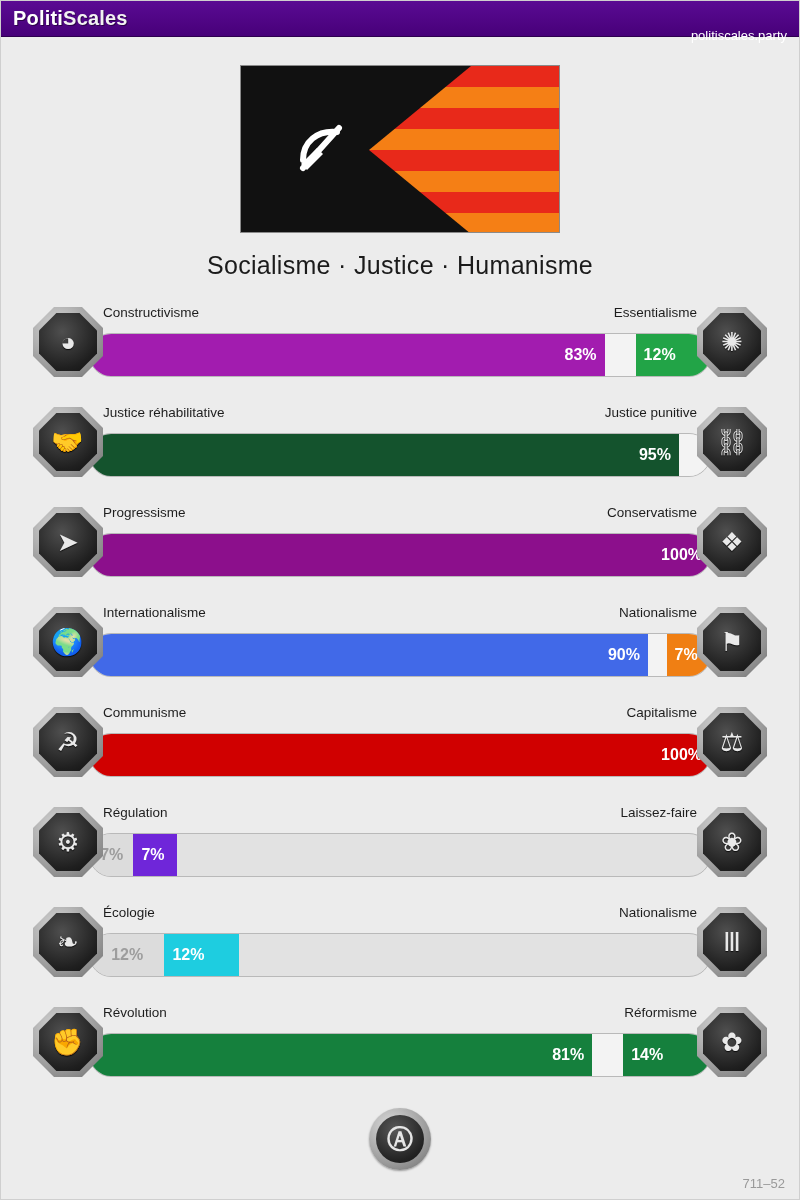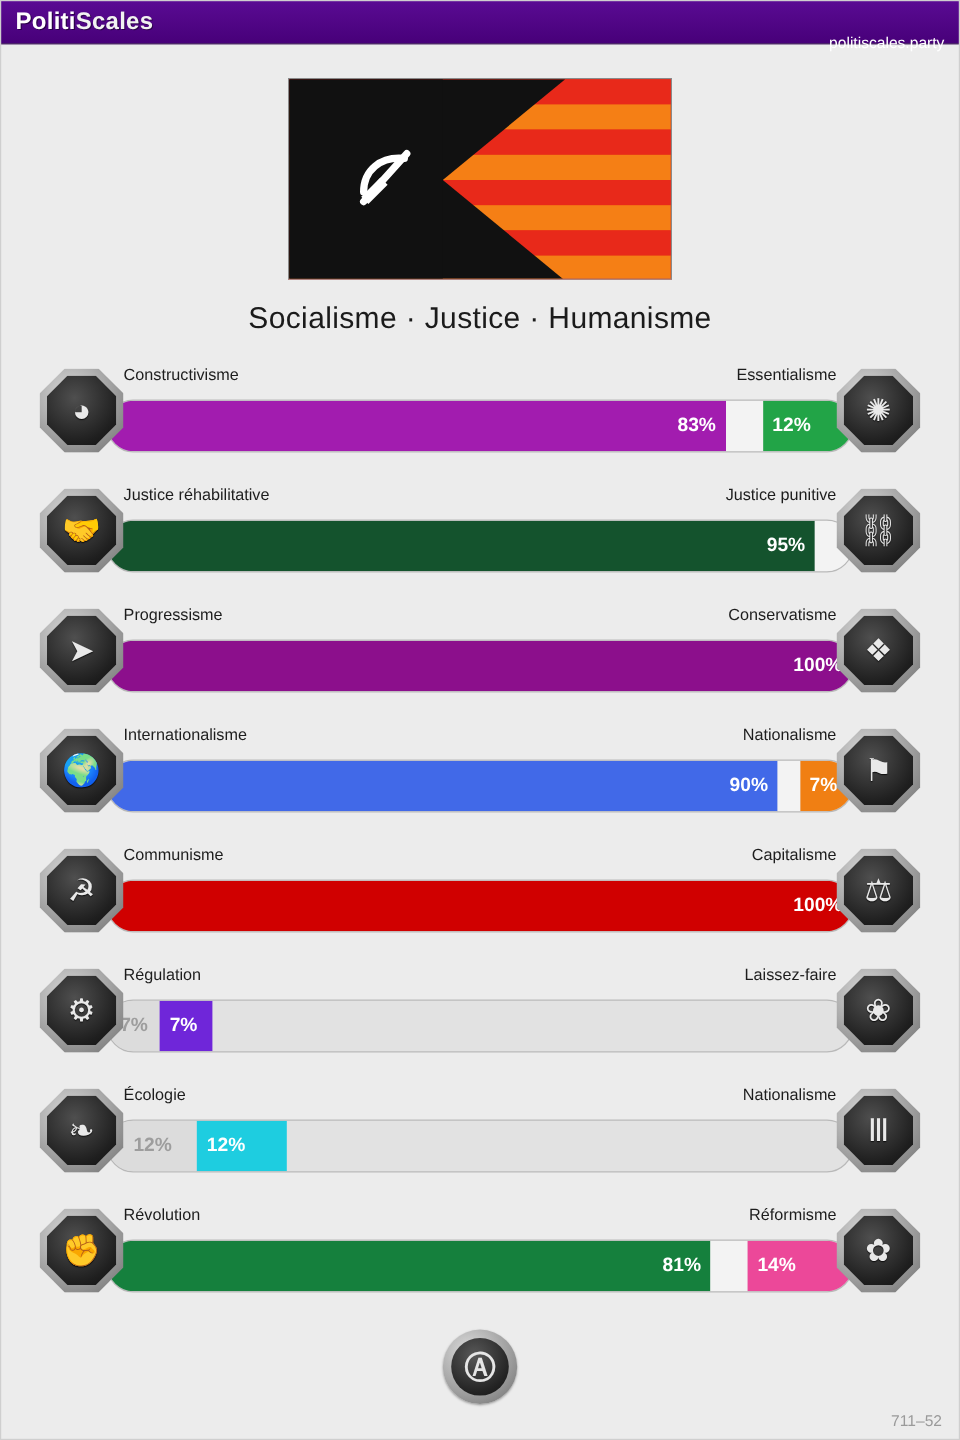--- a/index.html
+++ b/index.html
@@ -391,21 +391,21 @@
         <div class="glyph">✊</div>
       </div>
       <div class="bar-area">
         <div class="labels">
           <span>Révolution</span>
           <span>Réformisme</span>
         </div>
         <div class="track">
           <div class="seg" style="width:81%;background:#15803d">81%</div>
           <div class="seg gap" style="width:5%"></div>
-          <div class="seg right-seg" style="width:14%;background:#ec4899">14%</div>
+          <div class="seg right-seg" style="width:14%;background:#15803d">14%</div>
         </div>
       </div>
       <div class="medal right">
         <div class="oct"></div>
           <div class="oct-in"></div>
         <div class="glyph">✿</div>
       </div>
     </div>
 
   </div>

